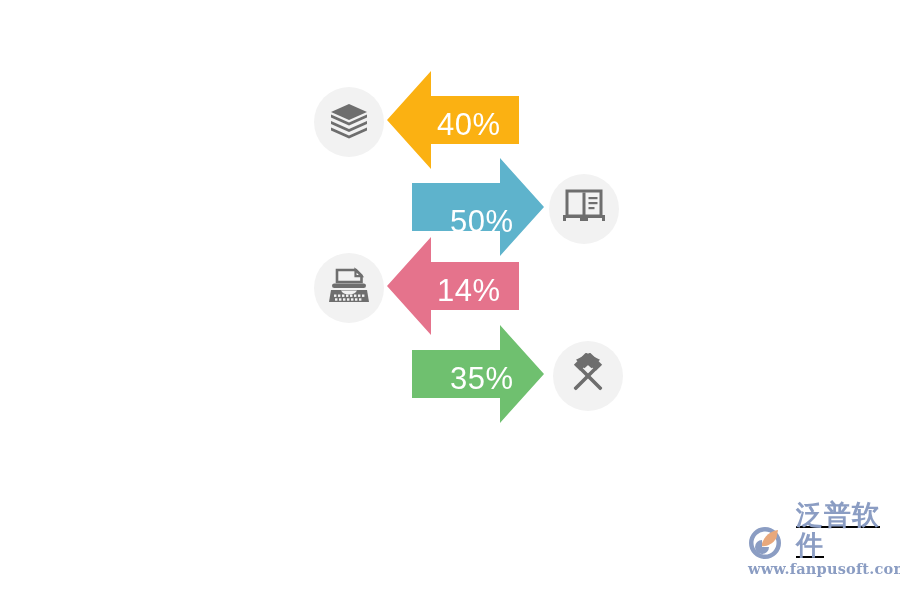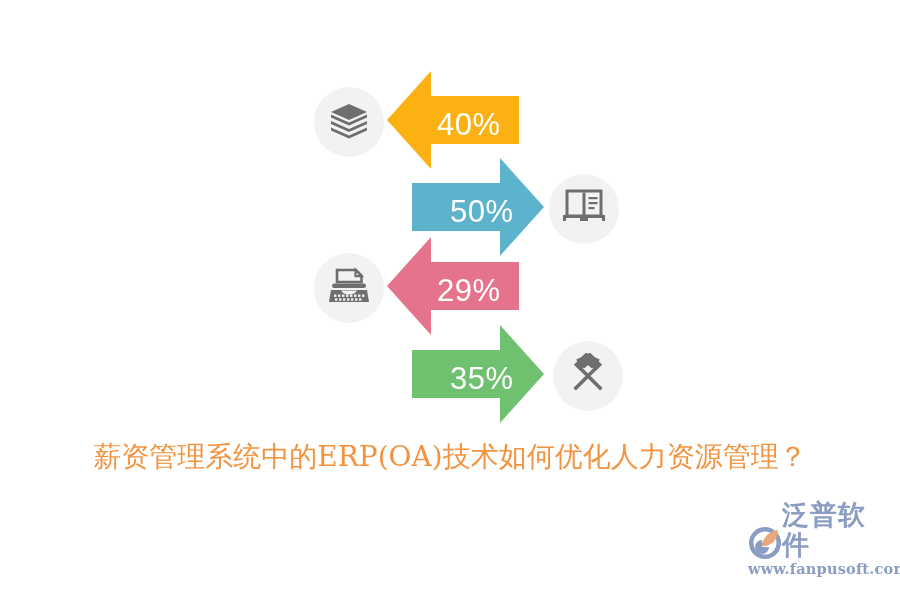--- a/index.html
+++ b/index.html
@@ -82,22 +82,23 @@
   #logo {
     position: absolute;
     right: 16px;
     bottom: 16px;
     width: 136px;
     height: 62px;
   }
   #logo-row {
     display: flex;
     align-items: flex-end;
-    gap: 0;
+    gap: 14px;
     height: 38px;
+    text-decoration: underline;
   }
   #logo-mark { flex: 0 0 auto; }
   #logo-mark svg { display: block; }
   #logo-brand {
     color: #8b9dc3;
     font-family: "DejaVu Sans", "Liberation Sans", sans-serif;
     font-size: 27px;
     font-weight: 700;
     line-height: 30px;
     letter-spacing: 1px;
@@ -162,21 +163,21 @@
             </g>
           </svg>
         </span>
       </div>
 
       <div class="arrow" style="left:412px; top:0px;">
         <svg width="132" height="98" viewBox="0 0 132 98">
           <path d="M 88 0 L 132 49 L 88 98 L 88 73 L 0 73 L 0 25 L 88 25 Z" fill="#5eb3cc"></path>
         </svg>
       </div>
-      <span class="arrow-label" style="left:450px; top:38px;">50%</span>
+      <span class="arrow-label" style="left:450px; top:48px;">50%</span>
     </div>
 
     <div class="arrow-row" style="left:0; top:237px;">
 
       <div class="icon-circle" style="left:314px; top:16px;">
         <span>
           <svg width="44" height="42" viewBox="0 0 44 42">
             <g fill="none" stroke="#6e6e6e" stroke-width="2.6">
               <path d="M10 3 L29 3 L34.5 8.5 L34.5 15 L10 15 Z"></path>
             </g>
@@ -205,21 +206,21 @@
             </g>
           </svg>
         </span>
       </div>
 
       <div class="arrow" style="left:387px; top:0px;">
         <svg width="132" height="98" viewBox="0 0 132 98">
           <path d="M 44 0 L 0 49 L 44 98 L 44 73 L 132 73 L 132 25 L 44 25 Z" fill="#e5738c"></path>
         </svg>
       </div>
-      <span class="arrow-label" style="left:437px; top:38px;">29%</span>
+      <span class="arrow-label" style="left:437px; top:38px;">14%</span>
     </div>
 
     <div class="arrow-row" style="left:0; top:325px;">
 
       <div class="icon-circle" style="left:553px; top:16px;">
         <span>
           <svg width="46" height="46" viewBox="0 0 46 46">
             <g fill="#6e6e6e">
               <g transform="rotate(45 23 23)">
                 <path d="M5 8 L20 3 L20 15 L5 16 Z"></path>
@@ -239,21 +240,20 @@
       <div class="arrow" style="left:412px; top:0px;">
         <svg width="132" height="98" viewBox="0 0 132 98">
           <path d="M 88 0 L 132 49 L 88 98 L 88 73 L 0 73 L 0 25 L 88 25 Z" fill="#6fc06f"></path>
         </svg>
       </div>
       <span class="arrow-label" style="left:450px; top:38px;">35%</span>
     </div>
 
   </div>
 
-  <div id="page-title">薪资管理系统中的ERP(OA)技术如何优化人力资源管理？</div>
 
   <div id="logo">
     <div id="logo-row">
       <span id="logo-mark">
         <svg width="34" height="34" viewBox="0 0 34 34">
           <path d="M17 1 A16 16 0 1 0 17 33 A16 16 0 1 0 17 1 Z M17 5.5 A11.5 11.5 0 1 1 17 28.5 A11.5 11.5 0 1 1 17 5.5 Z" fill="#8b9dc3"></path>
           <path d="M30 4 C22 5 15 11 13.5 20 C18 21 25 18 28.5 12 Z" fill="#e8a87c"></path>
           <path d="M14 14 A7 7 0 1 0 21 21 L14 21 Z" fill="#8b9dc3"></path>
         </svg>
       </span>

